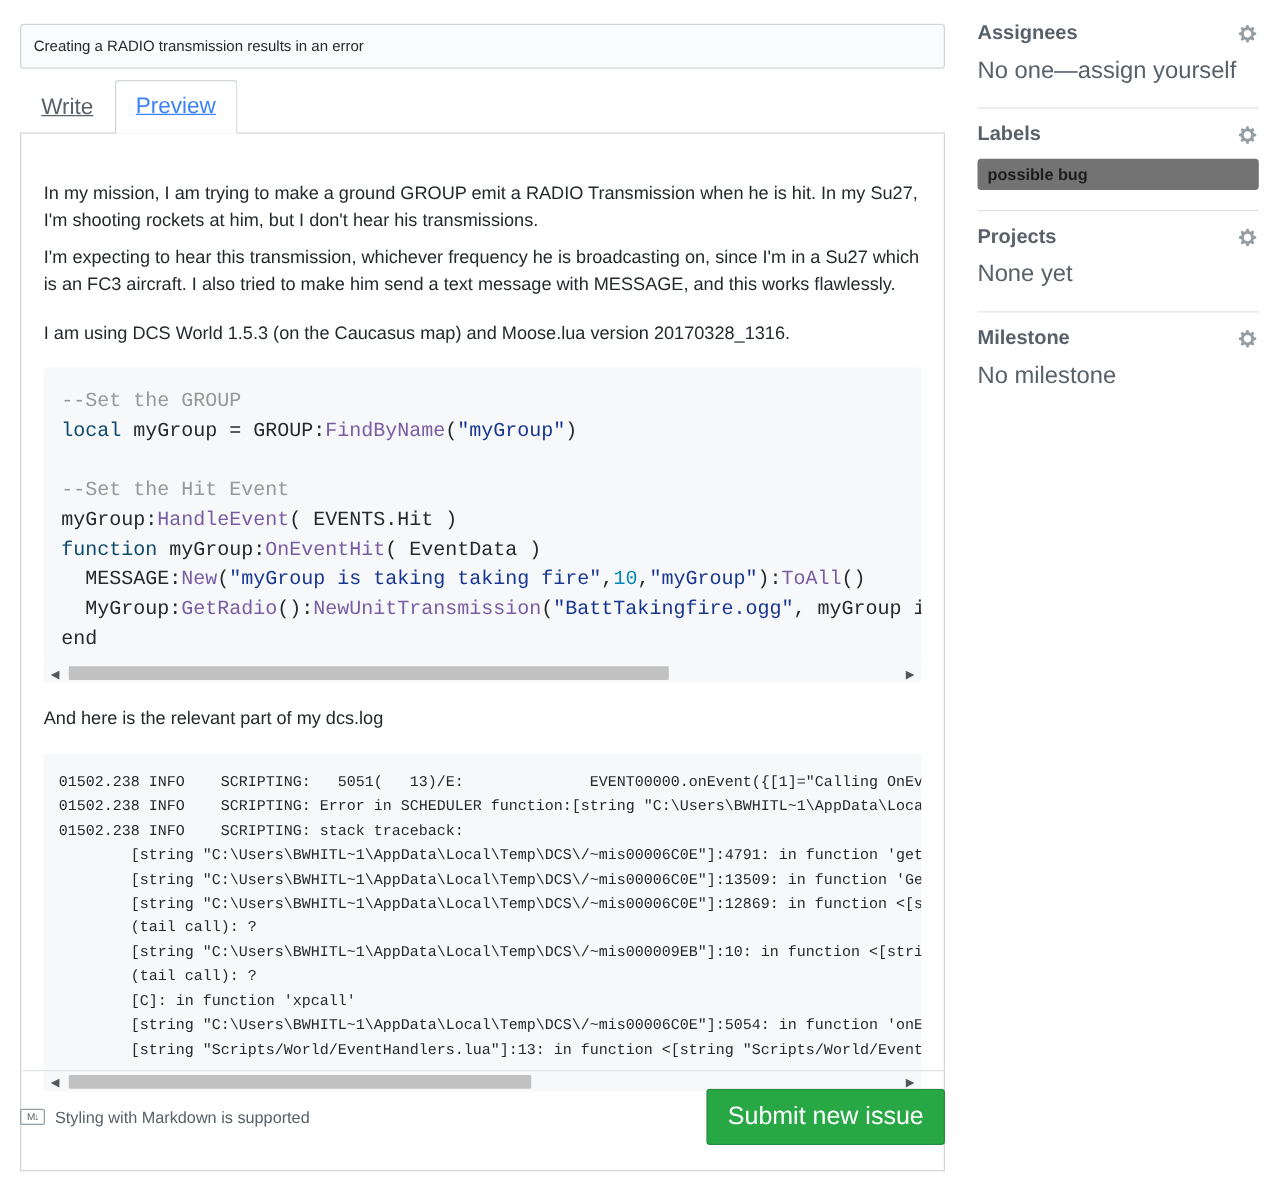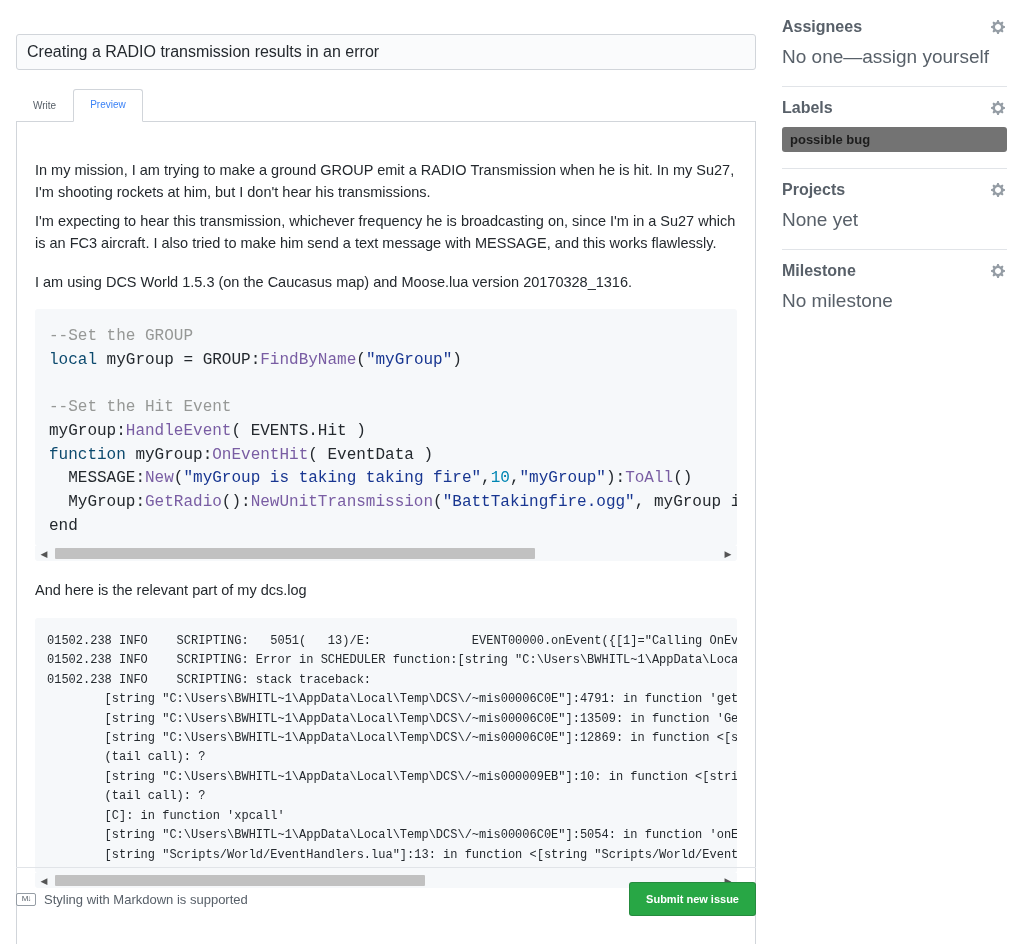--- a/index.html
+++ b/index.html
@@ -27,47 +27,48 @@
   }
   .title-box {
     width: 740px;
     height: 36px;
     border: 1px solid #d1d5da;
     border-radius: 3px;
     background: #fafbfc;
     display: flex;
     align-items: center;
     padding: 0 10px;
-    font-size: 16px;
-    color: #24292e;
-    margin-top: 20px;
+    font-size: 12px;
+    color: #24292e;
+    margin-top: 5px;
   }
   .editor-frame {
     width: 740px;
     margin-top: 14px;
     position: relative;
   }
   .tabs {
     display: flex;
     align-items: flex-end;
     height: 38px;
     border-bottom: 1px solid #d1d5da;
     position: relative;
     z-index: 2;
   }
   .tab {
     padding: 9px 16px 10px 16px;
-    font-size: 10px;
+    font-size: 18px;
     color: #586069;
     border: 1px solid transparent;
     border-bottom: none;
     background: transparent;
     cursor: pointer;
     line-height: 1.2;
     margin-bottom: -1px;
+    text-decoration: underline;
   }
   .tab.active {
     background: #fff;
     border-color: #d1d5da;
     border-top-left-radius: 3px;
     border-top-right-radius: 3px;
     color: #3b82f6;
     border-bottom: 1px solid #fff;
   }
   .preview-body {
@@ -174,22 +175,22 @@
     font-family: "Liberation Sans", sans-serif;
     color: #586069;
     letter-spacing: -1px;
     line-height: 1;
   }
   .btn-submit {
     background: #28a745;
     color: #fff;
     border: 1px solid rgba(27,31,35,0.2);
     border-radius: 3px;
-    font-size: 11px;
-    font-weight: bold;
+    font-size: 20px;
+    font-weight: normal;
     padding: 10px 16px;
     cursor: pointer;
     font-family: "Liberation Sans", sans-serif;
   }
   
   .sidebar {
     width: 255px;
     padding: 18px 18px 0 12px;
   }
   .sb-section { padding-bottom: 10px; border-bottom: 1px solid #e1e4e8; margin-bottom: 12px; }

